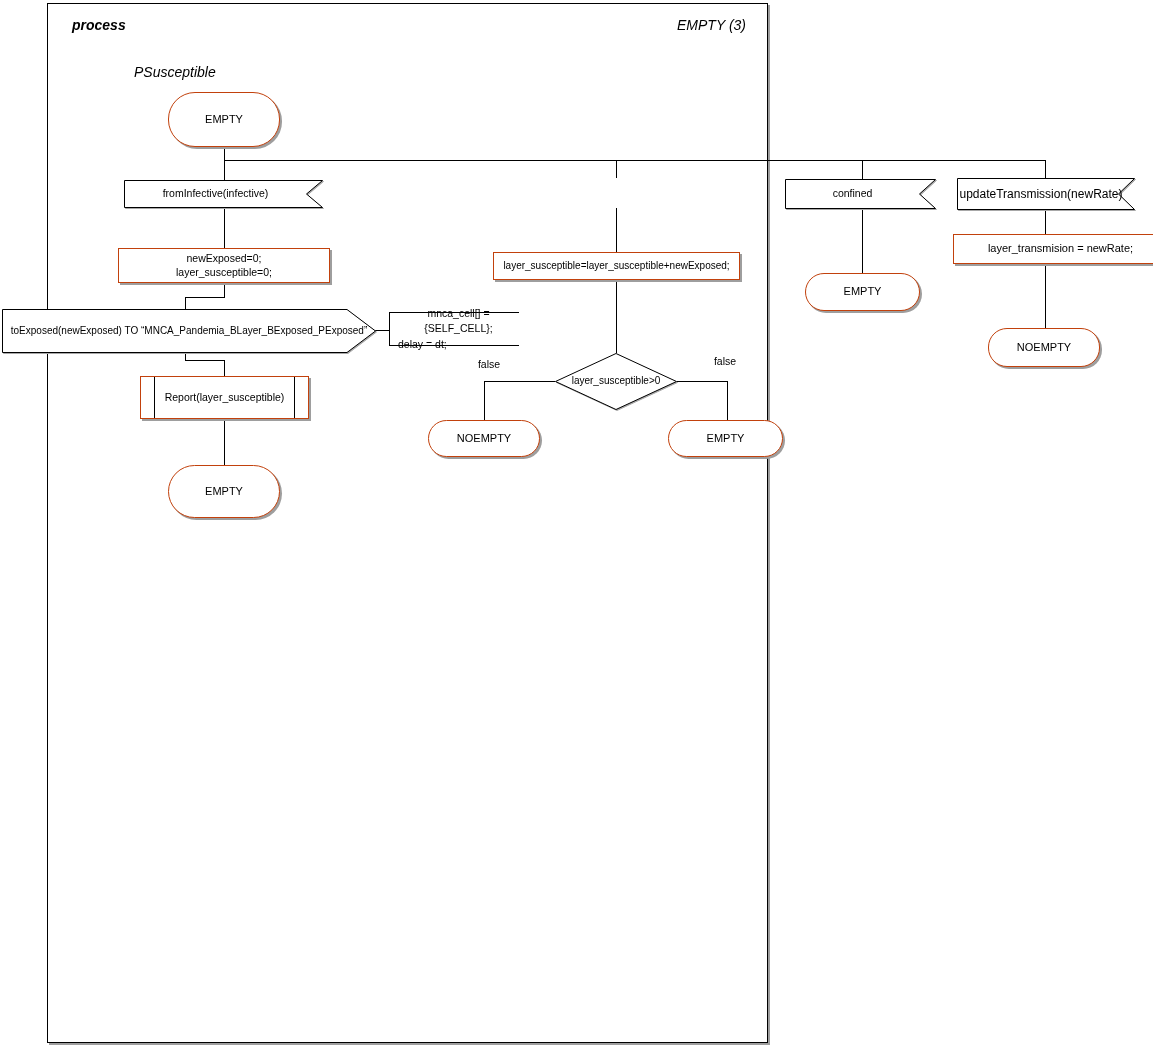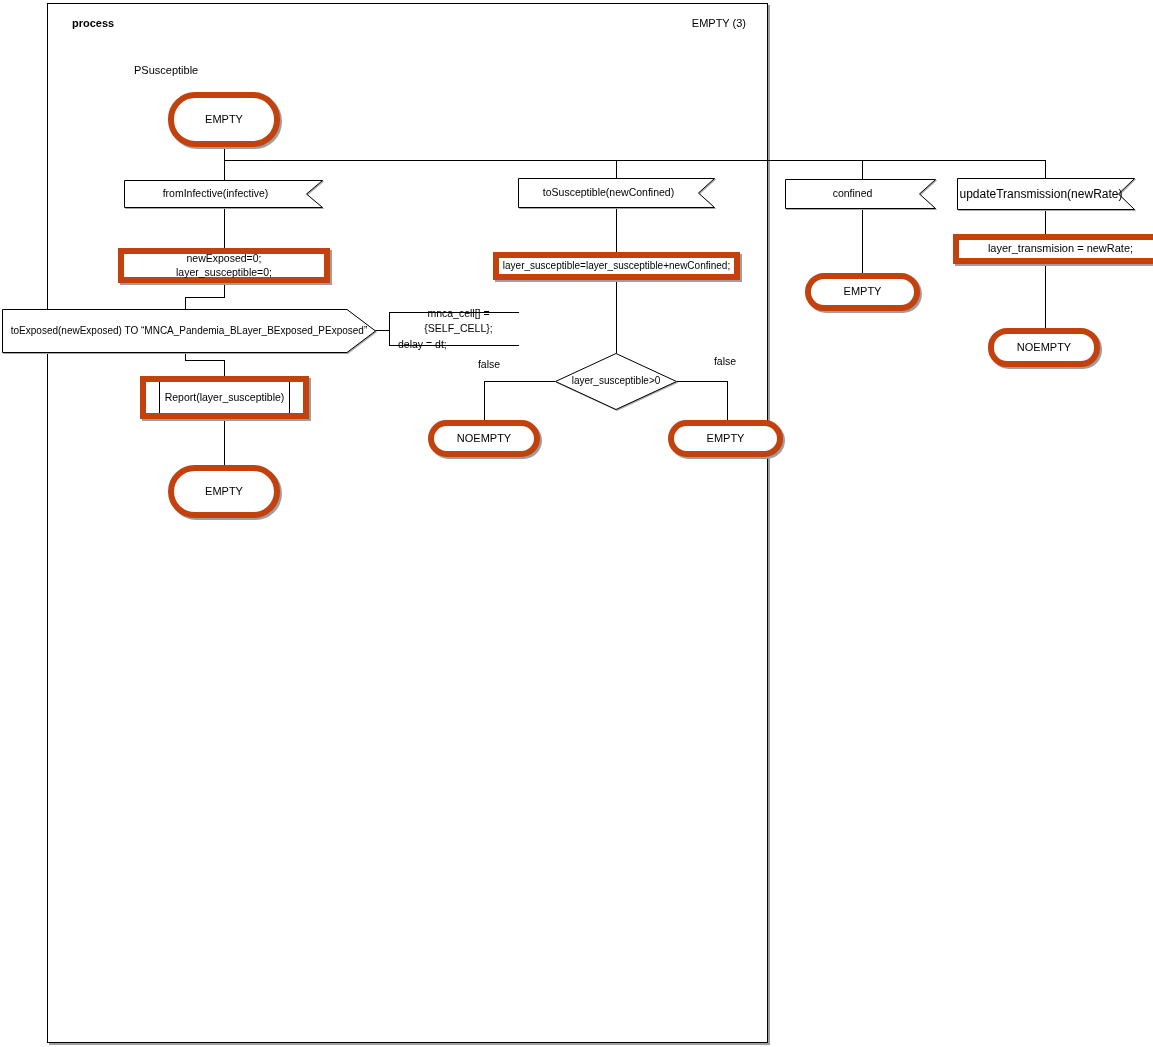--- a/index.html
+++ b/index.html
@@ -17,21 +17,21 @@
   
   .lbl{
     position:absolute;inset:0;display:flex;align-items:center;justify-content:center;
     white-space:nowrap;font-size:10.5px;line-height:1.25;
   }
   .f10 .lbl,.lbl.f10{font-size:10px;}
   .f11 .lbl,.lbl.f11{font-size:11px;}
   .f12 .lbl,.lbl.f12{font-size:12px;}
   
   .boxshape{
-    position:absolute;background:#fff;border:6px solid #c2410c;
+    position:absolute;background:#fff;border:1px solid #c2410c;
     box-shadow:2px 2px 0 #9e9e9e;box-sizing:border-box;
   }
   .state{border-radius:27px;}
   .state-s{border-radius:19px;}
   .task{}
   .task .lbl{flex-direction:column;}
   
   .proc::before,.proc::after{
     content:"";position:absolute;top:0;bottom:0;width:0;border-left:1px solid #000;
   }
@@ -41,21 +41,21 @@
   .comment{
     position:absolute;background:#fff;border:1px solid #000;border-right:none;
     box-sizing:border-box;display:flex;flex-direction:column;justify-content:center;
     align-items:flex-start;padding-left:8px;font-size:10.5px;line-height:1.45;text-align:center;
   }
   
   .shape{position:absolute;}
   .shape svg{position:absolute;left:0;top:0;filter:drop-shadow(1.5px 1.5px 0 #a8a8a8);}
   .shape polygon{fill:#ffffff;stroke:#000000;stroke-width:1;}
   
-  .hdr{position:absolute;font-size:11px;}
+  .hdr{position:absolute;font-size:14px;font-style:italic;}
   .bold{font-weight:bold;}
   .branch-label{position:absolute;font-size:10.5px;text-align:center;}
 </style>
 </head>
 <body>
 
 <div id="canvas">
 
   <div id="frame"></div>
 
@@ -121,29 +121,23 @@
   </div>
 
   <div class="boxshape proc" style="left:140px;top:376px;width:169px;height:43px;">
     <span class="lbl">Report(layer_susceptible)</span>
   </div>
 
   <div class="boxshape state f11" style="left:168px;top:465px;width:112px;height:53px;">
     <span class="lbl">EMPTY</span>
   </div>
 
-  <div class="shape" style="left:518px;top:178px;width:197px;height:30px;">
-    <svg width="197" height="30" viewBox="0 0 197 30">
-      <polygon points="0.5,0.5 196.5,0.5 180.5,15 196.5,29.5 0.5,29.5"></polygon>
-    </svg>
-    <span class="lbl" style="padding-right:16px;">toSusceptible(newConfined)</span>
-  </div>
 
   <div class="boxshape task f10" style="left:493px;top:252px;width:247px;height:28px;">
-    <span class="lbl">layer_susceptible=layer_susceptible+newConfined;</span>
+    <span class="lbl">layer_susceptible=layer_susceptible+newExposed;</span>
   </div>
 
   <div class="shape f10" style="left:555px;top:353px;width:122px;height:57px;">
     <svg width="122" height="57" viewBox="0 0 122 57">
       <polygon points="61,0.5 121.5,28.5 61,56.5 0.5,28.5"></polygon>
     </svg>
     <span class="lbl">layer_susceptible&gt;0</span>
   </div>
 
   <div class="branch-label" style="left:460px;top:358px;width:58px;">false</div>

